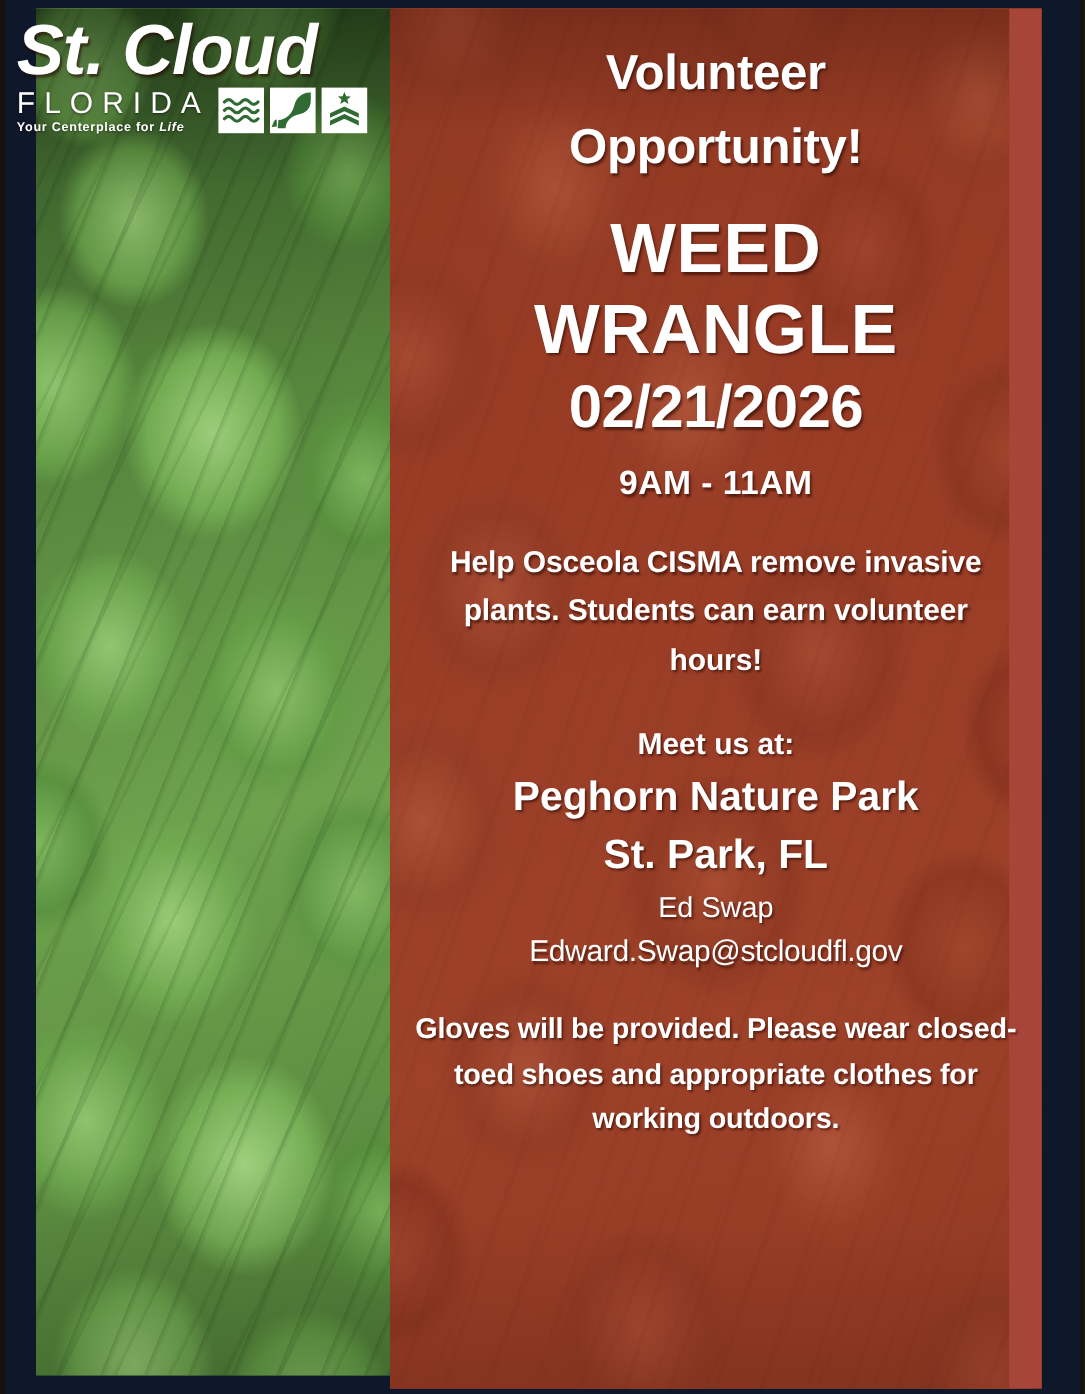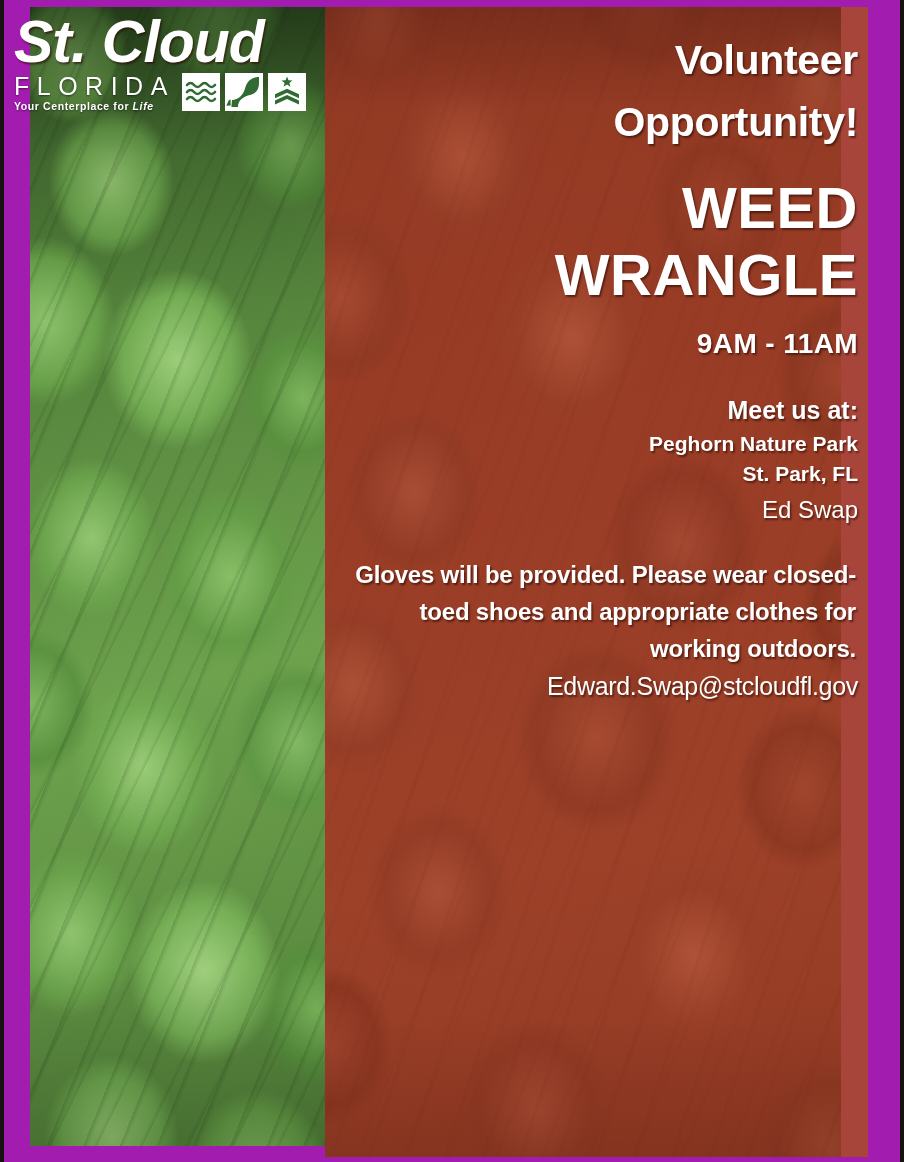--- a/index.html
+++ b/index.html
@@ -3,21 +3,21 @@
 <meta charset="utf-8">
 <style>
   html,body{margin:0;padding:0;background:#ffffff;}
   body{
     width:904px;height:1162px;overflow:hidden;position:relative;
     font-family:"Liberation Sans", sans-serif;
   }
 
   
   #poster{
-    position:absolute;inset:0;background:#a21caf;
+    position:absolute;inset:0;background:#0f172a;
   }
   
   .edge-line{position:absolute;top:0;bottom:0;width:4px;background:#151210;}
   .edge-line.left{left:0;}
   .edge-line.right{right:0;}
 
   
   #photo-panel{
     position:absolute;left:30px;top:7px;width:295px;height:1139px;
     overflow:hidden;background:#2d4a22;
@@ -129,34 +129,34 @@
   }
   
   #red-stripe{
     position:absolute;right:0;top:0;width:27px;height:100%;
     background:#a8453a;
   }
 
   
   #content{
     position:absolute;left:325px;top:7px;width:543px;height:1150px;
-    z-index:6;color:#ffffff;text-align:right;
+    z-index:6;color:#ffffff;text-align:center;
     padding:0 10px;box-sizing:border-box;
   }
   .t{
     text-shadow:1.5px 2px 2px rgba(40,8,2,.6);
     font-family:"Liberation Sans", sans-serif;
   }
   .kicker{font-size:41px;font-weight:700;line-height:1.42;margin-top:24px;letter-spacing:-.3px;}
   .headline{font-size:58px;font-weight:700;line-height:1.14;letter-spacing:.5px;margin-top:24px;}
   .dateline{font-size:50px;font-weight:700;line-height:1.1;letter-spacing:-.5px;margin-top:4px;}
   .timeline{font-size:28px;font-weight:700;letter-spacing:.4px;margin-top:20px;}
   .para{font-size:25px;font-weight:600;line-height:1.62;margin-top:30px;letter-spacing:-.1px;}
   .meet{font-size:25px;font-weight:600;line-height:1.5;margin-top:32px;}
-  .place{font-size:21px;font-weight:700;line-height:1.42;}
+  .place{font-size:34px;font-weight:700;line-height:1.42;}
   .contact{font-size:24px;font-weight:500;line-height:1.45;margin-top:4px;}
   .email{font-size:25px;font-weight:500;line-height:1.45;letter-spacing:-.3px;}
   .footer{font-size:24px;font-weight:600;line-height:1.56;margin-top:28px;letter-spacing:-.2px;padding:0 2px;}
 </style>
 </head>
 <body>
 
 <div id="poster">
 
   <div class="edge-line left"></div>
@@ -213,26 +213,28 @@
     <div id="red-stripe"></div>
   </div>
 
   <div id="content">
     <div class="t kicker">Volunteer</div>
     <div class="t kicker" style="margin-top:4px">Opportunity!</div>
 
     <div class="t headline">WEED</div>
     <div class="t headline" style="margin-top:0">WRANGLE</div>
 
+    <div class="t dateline">02/21/2026</div>
     <div class="t timeline">9AM - 11AM</div>
 
+    <div class="t para" style="padding:0 30px">Help Osceola CISMA remove invasive plants. Students can earn volunteer hours!</div>
 
     <div class="t meet">Meet us at:</div>
     <div class="t place">Peghorn Nature Park</div>
     <div class="t place">St. Park, FL</div>
 
     <div class="t contact">Ed Swap</div>
+    <div class="t email">Edward.Swap@stcloudfl.gov</div>
+
     <div class="t footer">Gloves will be provided. Please wear closed-toed shoes and appropriate clothes for working outdoors.</div>
-
-    <div class="t email">Edward.Swap@stcloudfl.gov</div>
   </div>
 
 </div>
 
 </body></html>

